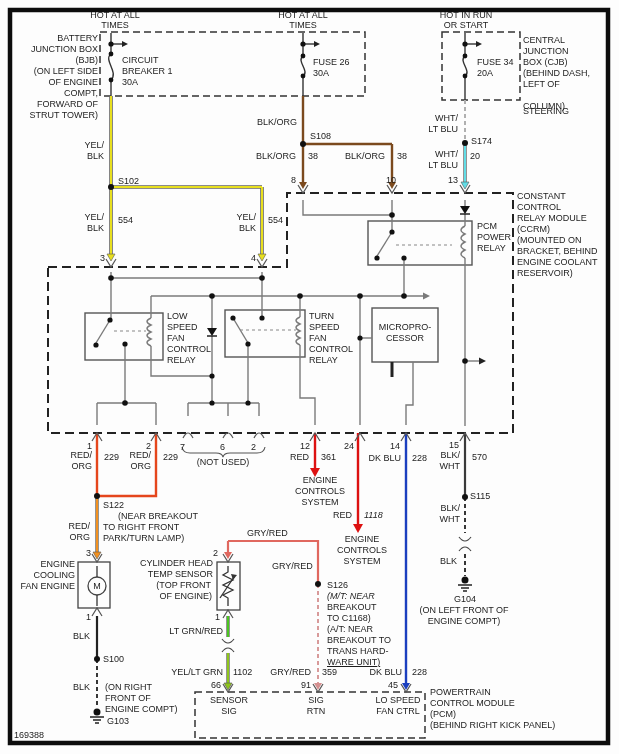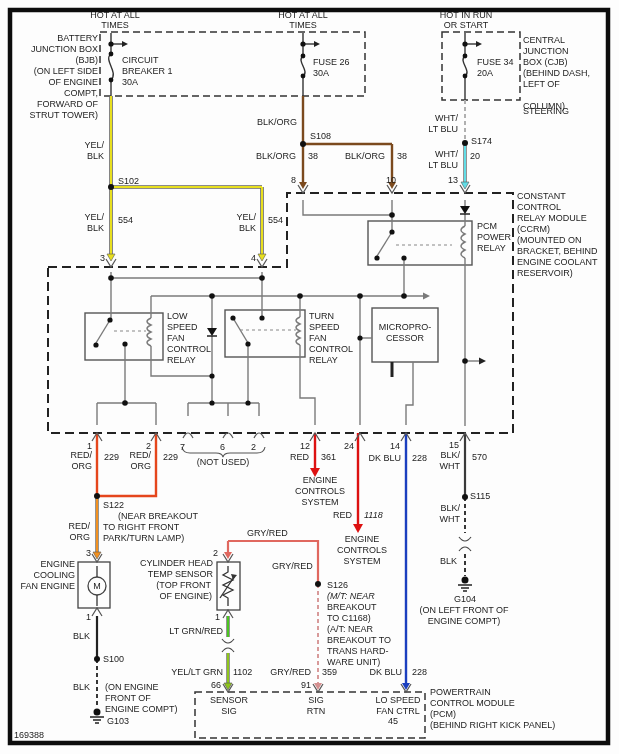--- a/index.html
+++ b/index.html
@@ -395,50 +395,50 @@
       <div class="lbl ra" style="left: 90px; top: 532px;">ORG</div>
       <div class="lbl ra" style="left: 91px; top: 548px;">3</div>
       <div class="lbl ra" style="left: 75px; top: 559px;">ENGINE</div>
       <div class="lbl ra" style="left: 75px; top: 570px;">COOLING</div>
       <div class="lbl ra" style="left: 75px; top: 581px;">FAN ENGINE</div>
       <div class="lbl ctr" style="left: 97px; top: 581px;">M</div>
       <div class="lbl ra" style="left: 91px; top: 612px;">1</div>
       <div class="lbl ra" style="left: 90px; top: 631px;">BLK</div>
       <div class="lbl" style="left: 103px; top: 654px;">S100</div>
       <div class="lbl ra" style="left: 90px; top: 682px;">BLK</div>
-      <div class="lbl" style="left: 105px; top: 682px;">(ON ENGINE</div>
+      <div class="lbl" style="left: 105px; top: 682px;">(ON RIGHT</div>
       <div class="lbl" style="left: 105px; top: 693px;">FRONT OF</div>
       <div class="lbl" style="left: 105px; top: 704px;">ENGINE COMPT)</div>
       <div class="lbl" style="left: 107px; top: 716px;">G103</div>
       <div class="lbl" style="left: 247px; top: 528px;">GRY/RED</div>
       <div class="lbl" style="left: 272px; top: 561px;">GRY/RED</div>
       <div class="lbl ra" style="left: 218px; top: 548px;">2</div>
       <div class="lbl ra" style="left: 213px; top: 558px;">CYLINDER HEAD</div>
       <div class="lbl ra" style="left: 213px; top: 569px;">TEMP SENSOR</div>
       <div class="lbl ra" style="left: 211px; top: 580px;">(TOP FRONT</div>
       <div class="lbl ra" style="left: 212px; top: 591px;">OF ENGINE)</div>
       <div class="lbl ra" style="left: 220px; top: 612px;">1</div>
       <div class="lbl ra" style="left: 223px; top: 626px;">LT GRN/RED</div>
       <div class="lbl" style="left: 327px; top: 580px;">S126</div>
       <div class="lbl" style="left: 327px; top: 591px; font-style: italic;">(M/T: NEAR</div>
       <div class="lbl" style="left: 327px; top: 602px;">BREAKOUT</div>
       <div class="lbl" style="left: 327px; top: 613px;">TO C1168)</div>
       <div class="lbl" style="left: 327px; top: 624px;">(A/T: NEAR</div>
       <div class="lbl" style="left: 327px; top: 635px;">BREAKOUT TO</div>
       <div class="lbl" style="left: 327px; top: 646px;">TRANS HARD-</div>
-      <div class="lbl" style="left: 327px; top: 657px;">WARE UNIT)</div>
+      <div class="lbl" style="left: 327px; top: 657px; text-decoration: underline;">WARE UNIT)</div>
       <div class="lbl ra" style="left: 223px; top: 667px;">YEL/LT GRN</div>
       <div class="lbl" style="left: 233px; top: 667px;">1102</div>
       <div class="lbl ra" style="left: 221px; top: 680px;">66</div>
       <div class="lbl ra" style="left: 311px; top: 667px;">GRY/RED</div>
       <div class="lbl" style="left: 322px; top: 667px;">359</div>
       <div class="lbl ra" style="left: 311px; top: 680px;">91</div>
       <div class="lbl ra" style="left: 402px; top: 667px;">DK BLU</div>
       <div class="lbl" style="left: 412px; top: 667px;">228</div>
-      <div class="lbl ra" style="left: 398px; top: 680px; margin-top: 36px;">45</div>
+      <div class="lbl ra" style="left: 398px; top: 680px;">45</div>
       <div class="lbl ctr" style="left: 229px; top: 695px;">SENSOR</div>
       <div class="lbl ctr" style="left: 229px; top: 706px;">SIG</div>
       <div class="lbl ctr" style="left: 316px; top: 695px;">SIG</div>
       <div class="lbl ctr" style="left: 316px; top: 706px;">RTN</div>
       <div class="lbl ctr" style="left: 398px; top: 695px;">LO SPEED</div>
       <div class="lbl ctr" style="left: 398px; top: 706px;">FAN CTRL</div>
       <div class="lbl" style="left: 430px; top: 687px;">POWERTRAIN</div>
       <div class="lbl" style="left: 430px; top: 698px;">CONTROL MODULE</div>
       <div class="lbl" style="left: 430px; top: 709px;">(PCM)</div>
       <div class="lbl" style="left: 430px; top: 720px;">(BEHIND RIGHT KICK PANEL)</div>

